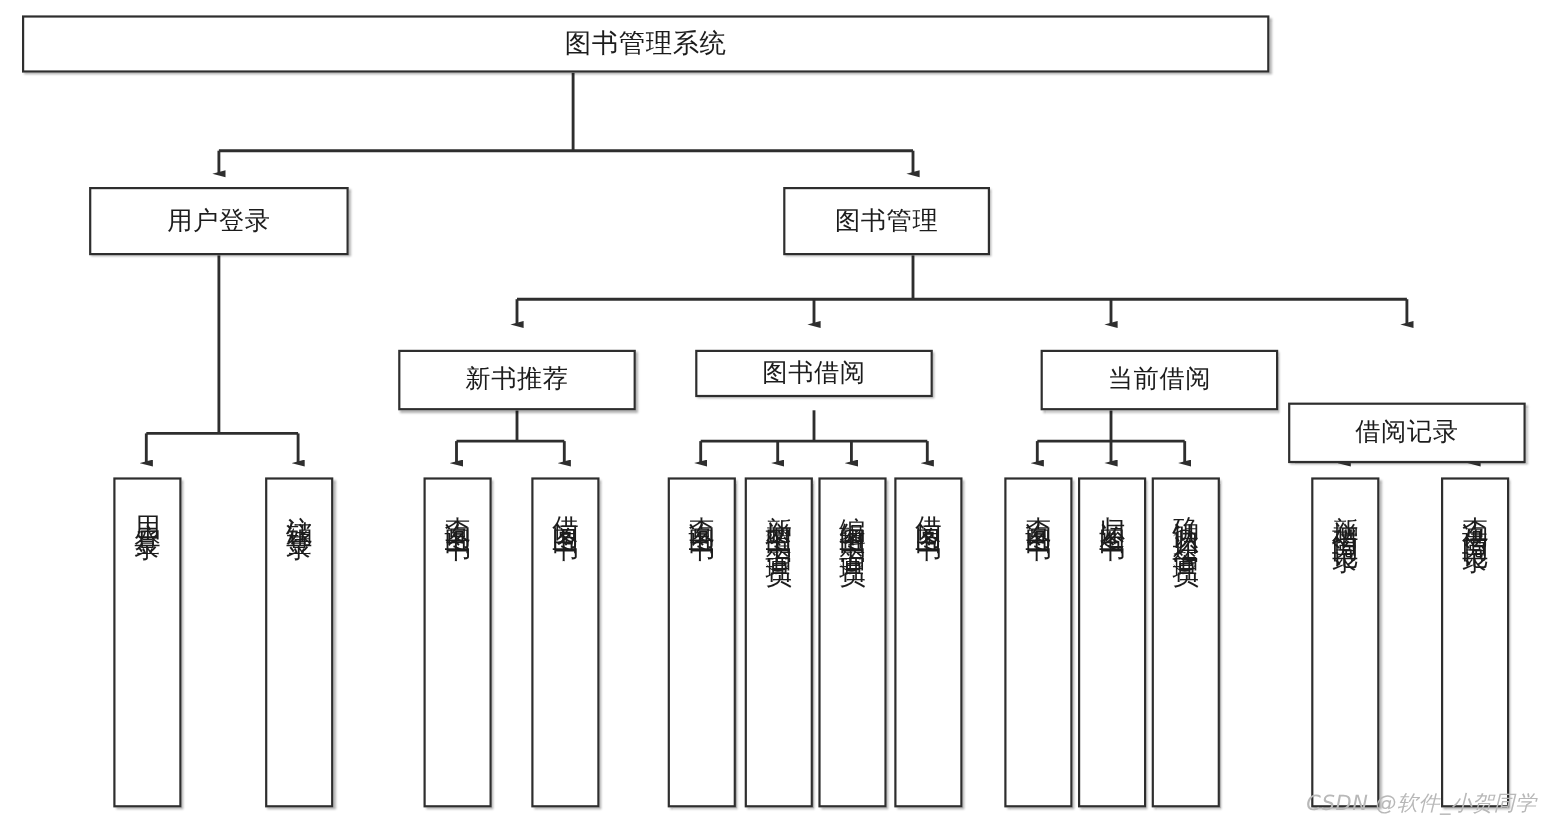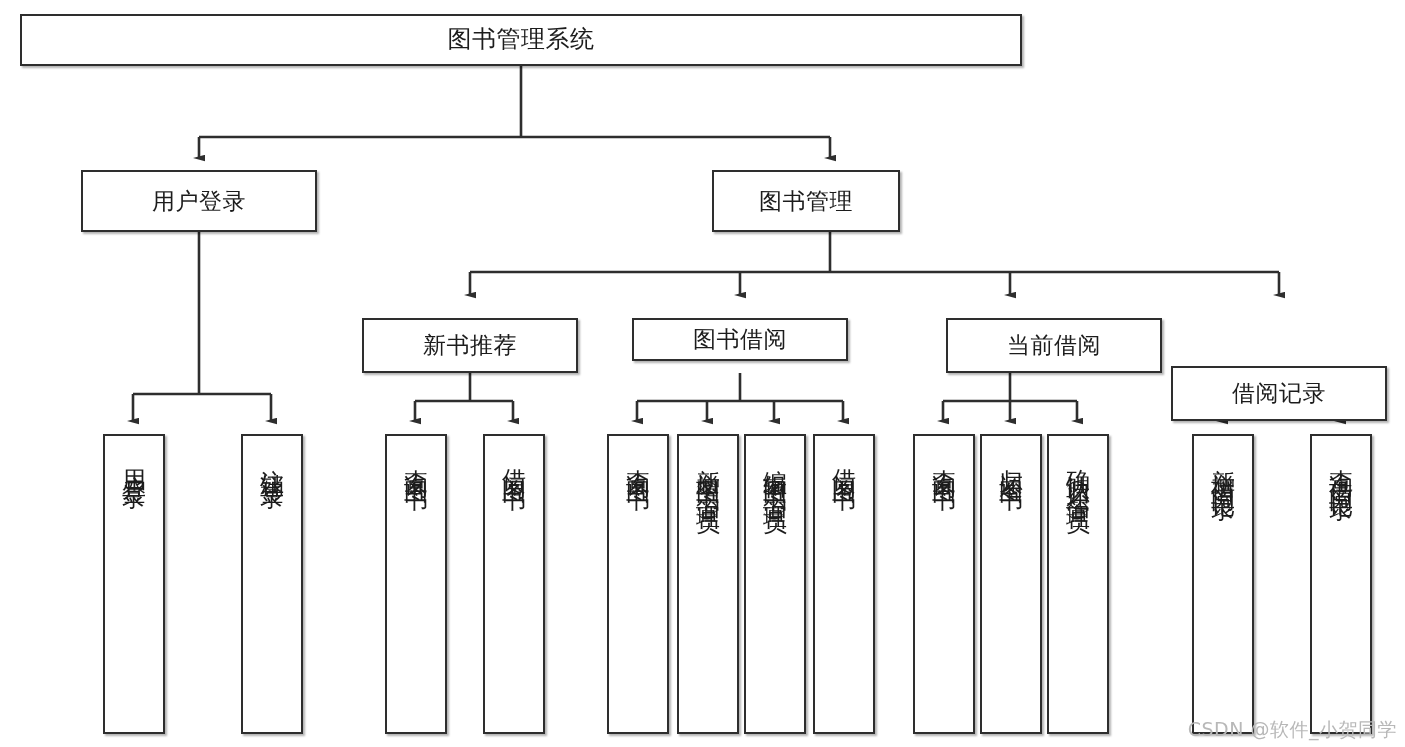--- a/index.html
+++ b/index.html
@@ -63,20 +63,21 @@
     white-space: nowrap;
   }
   .watermark {
     position: absolute;
     right: 8px;
     bottom: 4px;
     font-size: 19px;
     color: #b8b8b8;
     white-space: nowrap;
     letter-spacing: 0.5px;
+    font-style: italic;
   }
 </style>
 </head>
 <body>
 
 <div id="diagram-root">
 
   <svg id="edges-layer" viewBox="0 0 1405 747" width="1405" height="747">
     <defs>
       <marker id="arrowhead" markerWidth="10" markerHeight="12" refX="3.2" refY="6" orient="auto" markerUnits="userSpaceOnUse">
@@ -120,21 +121,21 @@
       <path d="M1010,401 L1010,421" marker-end="url(#arrowhead)"></path>
       <path d="M1077,401 L1077,421" marker-end="url(#arrowhead)"></path>
 
       <path d="M1279,373 L1279,401"></path>
       <path d="M1222,401 L1340,401"></path>
       <path d="M1222,401 L1222,421" marker-end="url(#arrowhead)"></path>
       <path d="M1340,401 L1340,421" marker-end="url(#arrowhead)"></path>
     </g>
   </svg>
 
-  <div class="node horiz root" style="left:20px; top:14px; width:1002px; height:52px;">
+  <div class="node horiz root" style="left:20px; top:14px; width:1134px; height:52px;">
     <span class="label">图书管理系统</span>
   </div>
 
   <div class="node horiz" style="left:81px; top:170px; width:236px; height:62px;">
     <span class="label">用户登录</span>
   </div>
   <div class="node horiz" style="left:712px; top:170px; width:188px; height:62px;">
     <span class="label">图书管理</span>
   </div>
 

